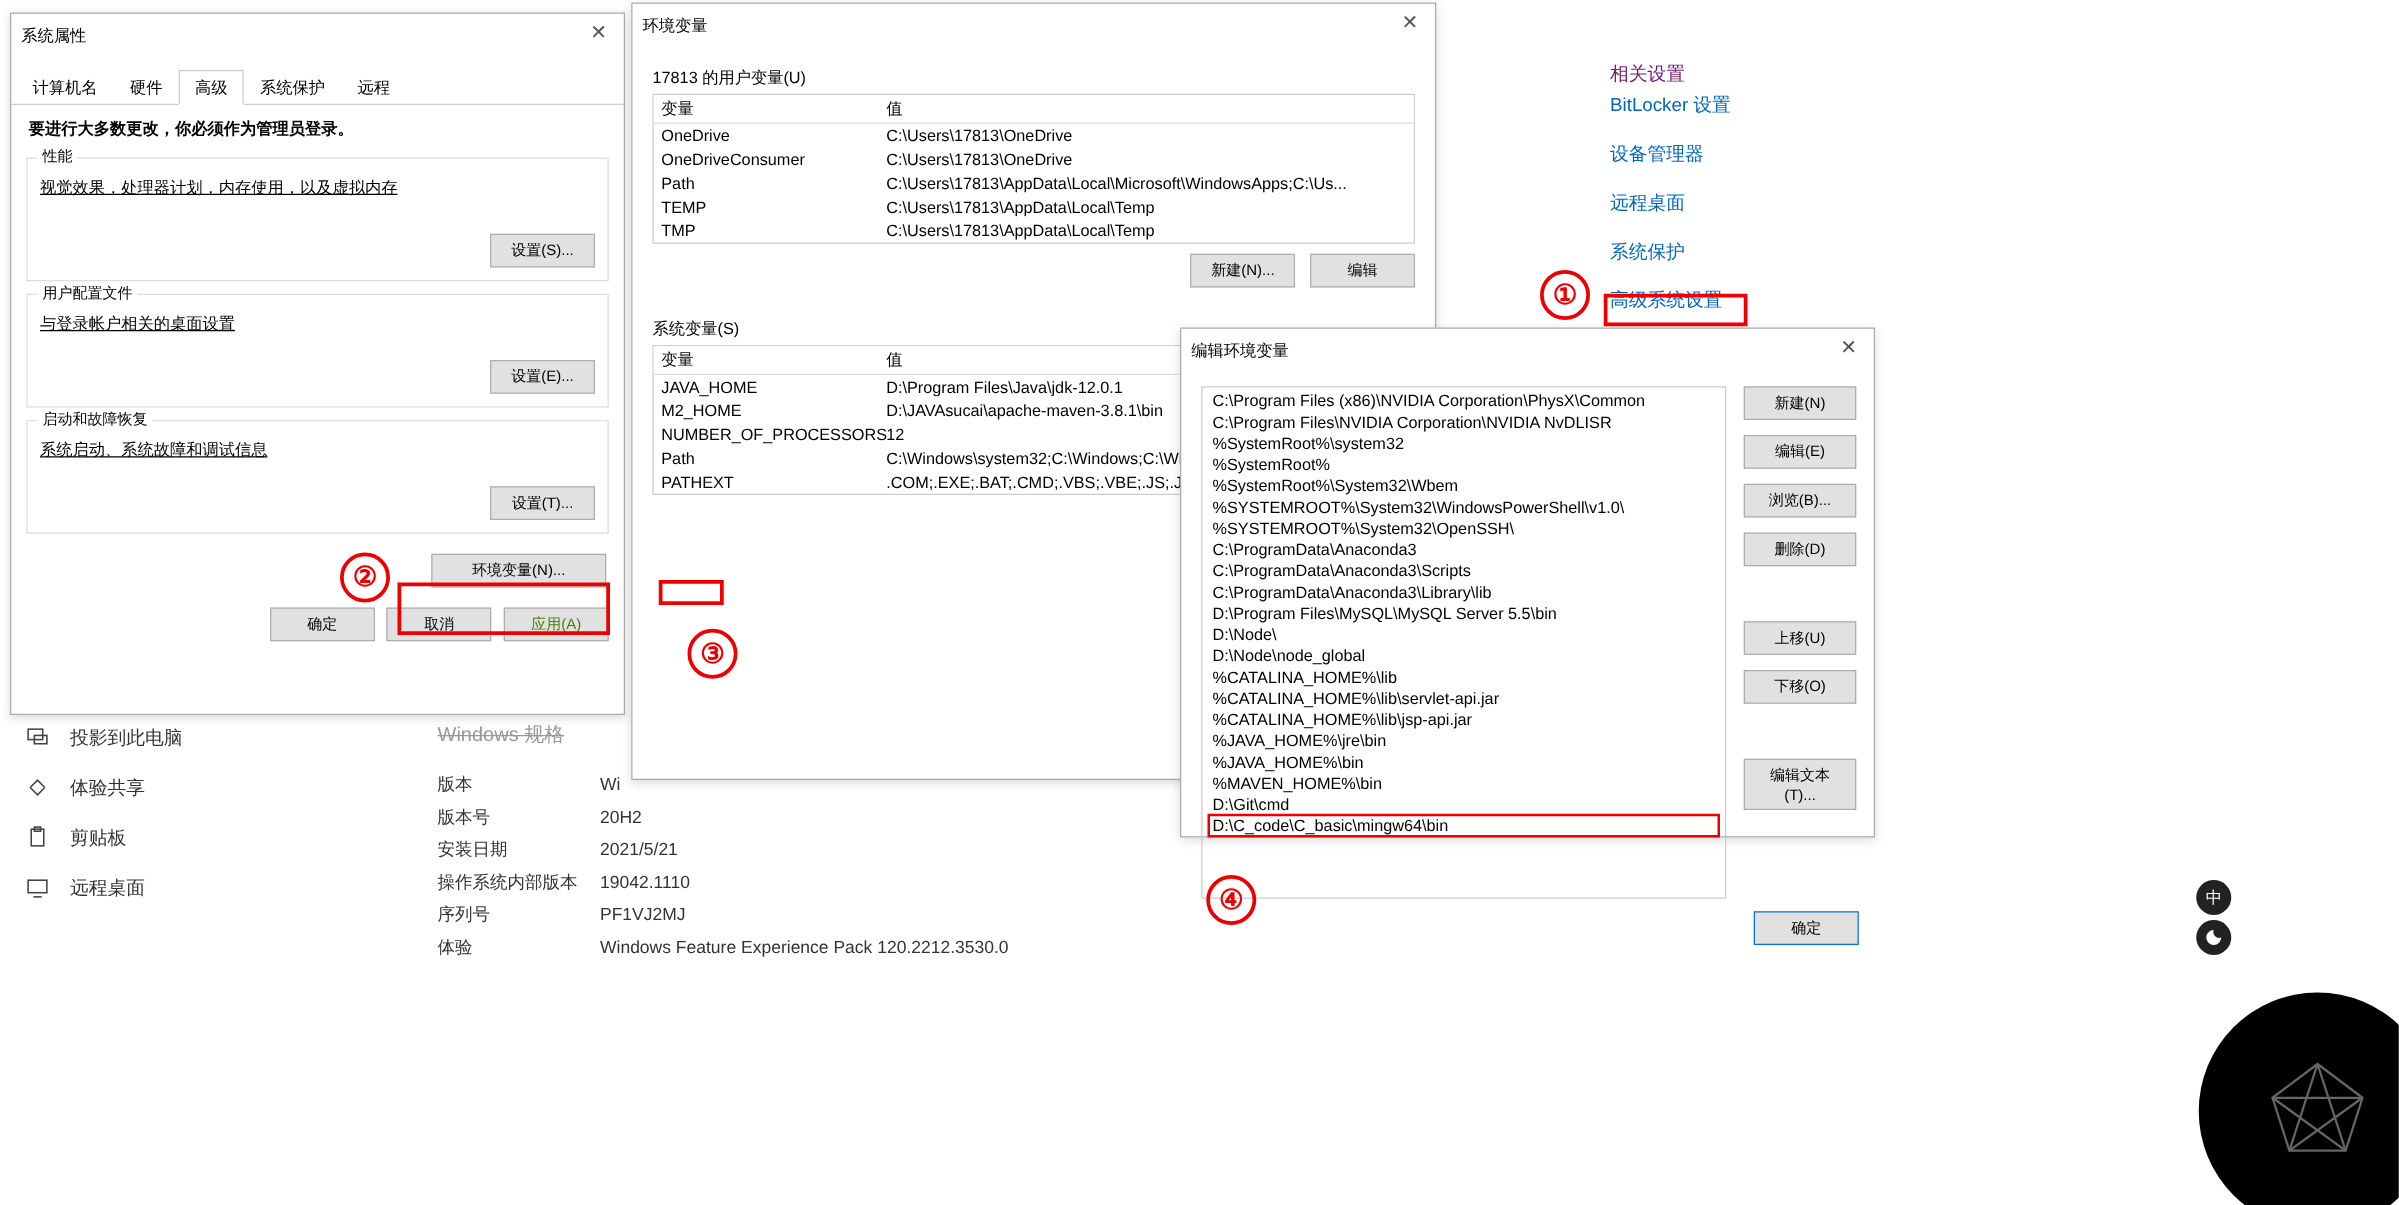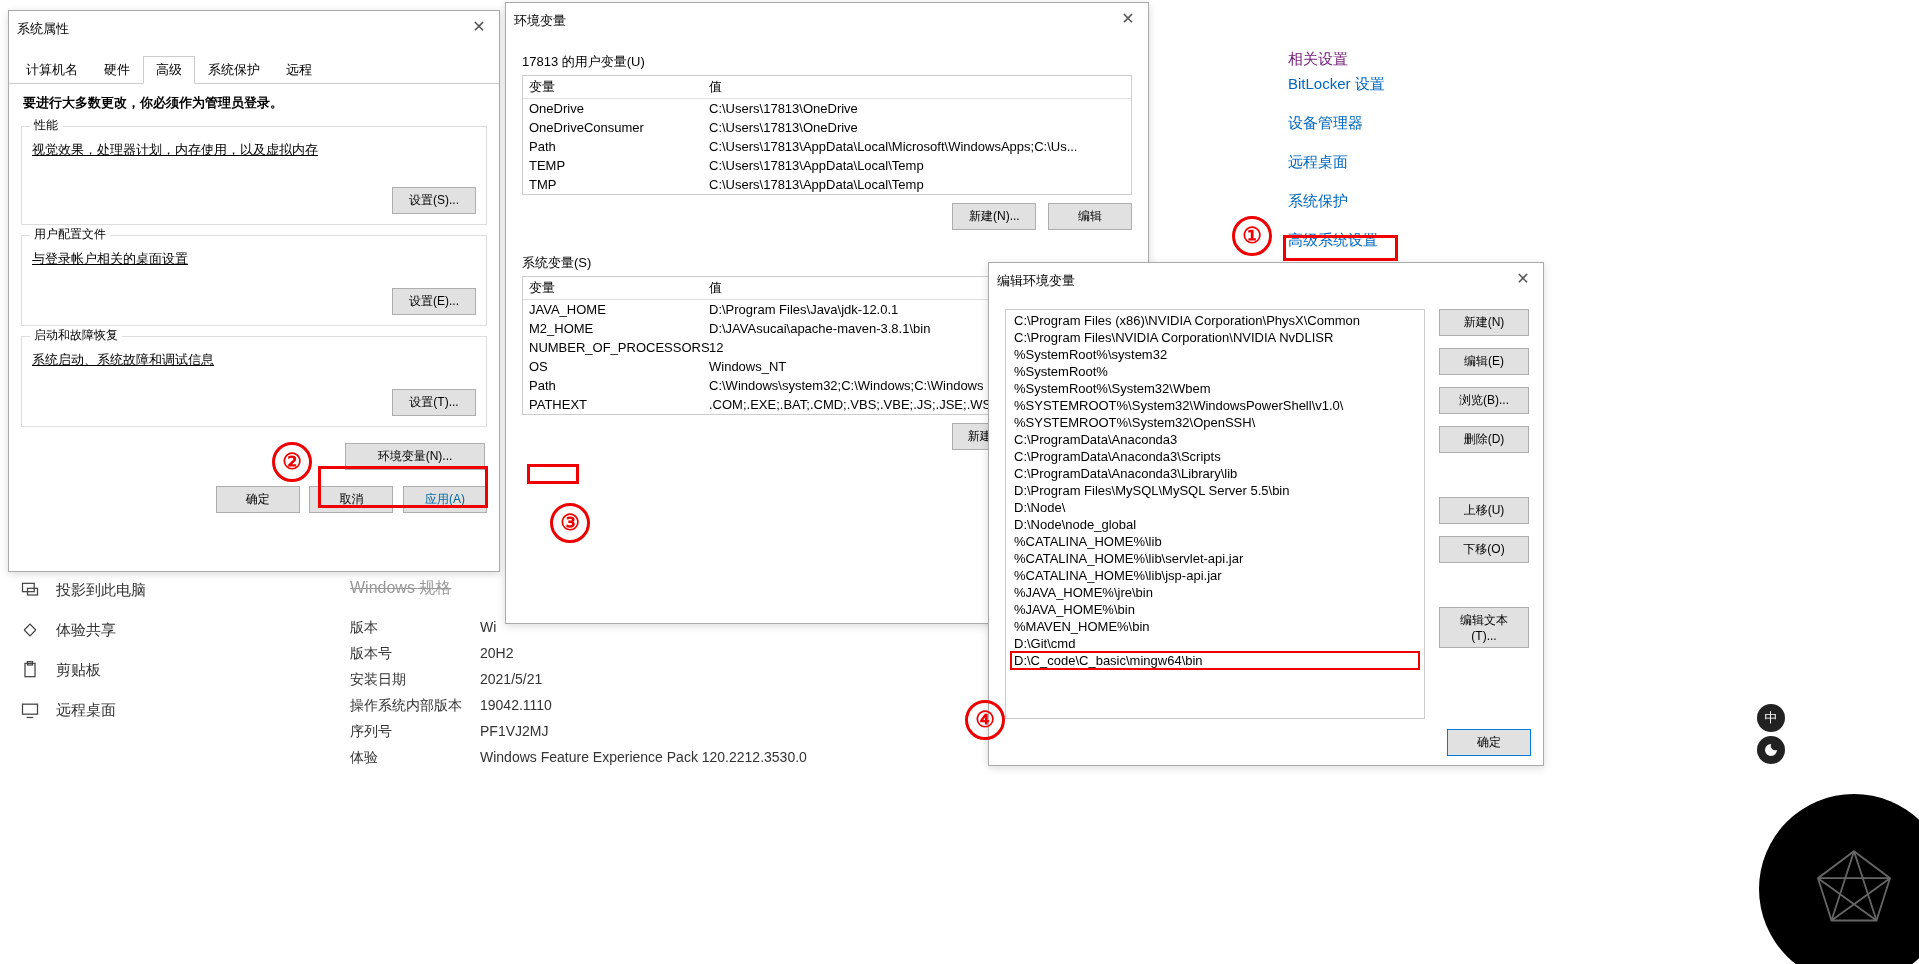--- a/index.html
+++ b/index.html
@@ -7,21 +7,21 @@
 .dialog { position: absolute; background: #fff; border: 1px solid #aaa; box-shadow: 0 2px 8px rgba(0,0,0,.15); }
 .titlebar { display: flex; justify-content: space-between; align-items: center; padding: 6px 8px; font-size: 13px; }
 .close { width: 24px; height: 24px; text-align: center; line-height: 20px; color: #555; font-size: 16px; cursor: default; }
 .close:before { content: "✕"; }
 .tabs { display: flex; border-bottom: 1px solid #ccc; padding: 0 4px; margin-top: 8px; }
 .tab { padding: 4px 12px; margin-right: 0; cursor: default; border: 1px solid transparent; position: relative; top: 1px; }
 .tab.active { border: 1px solid #ccc; border-bottom: 1px solid #fff; background: #fff; }
 .group { border: 1px solid #ddd; margin: 10px 12px; padding: 8px 10px 10px; position: relative; text-decoration: underline; }
 .group > .glabel { position: absolute; top: -10px; left: 8px; background: #fff; padding: 0 4px; font-size: 12px; }
 .btn { display: inline-block; min-width: 84px; padding: 4px 12px; background: #e1e1e1; border: 1px solid #adadad; text-align: center; font-size: 12px; cursor: default; }
-.btn.disabled { color: #0369a1; }
+.btn.disabled { color: #4d7c0f; }
 .bottom-btns { text-align: right; padding: 10px 12px; }
 .bottom-btns .btn { margin-left: 6px; }
 .rightbtn { text-align: right; margin-top: 6px; }
 .table { border: 1px solid #ccc; margin: 4px 0 8px; }
 .thead, .trow { display: flex; padding: 2px 6px; font-size: 13px; }
 .thead { border-bottom: 1px solid #ddd; background: #fff; font-weight: normal; }
 .col1 { width: 180px; }
 .col2 { flex: 1; white-space: nowrap; overflow: hidden; text-overflow: ellipsis; }
 .seclabel { font-size: 13px; padding: 6px 12px 0; }
 .settings-panel { position: absolute; left: 0; top: 570px; width: 340px; }
@@ -208,44 +208,40 @@
           </div>
           <div class="trow">
             <span class="col1">M2_HOME</span>
             <span class="col2">D:\JAVAsucai\apache-maven-3.8.1\bin</span>
           </div>
           <div class="trow">
             <span class="col1">NUMBER_OF_PROCESSORS</span>
             <span class="col2">12</span>
           </div>
           <div class="trow">
-            <span class="col1">OS</span>
-            <span class="col2">Windows_NT</span>
-          </div>
-          <div class="trow">
             <span class="col1">Path</span>
             <span class="col2">C:\Windows\system32;C:\Windows;C:\Windows</span>
           </div>
           <div class="trow">
             <span class="col1">PATHEXT</span>
             <span class="col2">.COM;.EXE;.BAT;.CMD;.VBS;.VBE;.JS;.JSE;.WSF;.</span>
           </div>
         </div>
     </div>
     <div class="rightbtn">
       <span class="btn">新建(W)...</span>
       <span class="btn" style="margin-left:8px;">编辑</span>
     </div>
     <div class="rightbtn" style="margin-top:14px;">
       <span class="btn">确定</span>
     </div>
   </div>
 </div>
 
-<div class="dialog" style="left:988px; top:262px; width:556px; height:504px;">
+<div class="dialog" style="left:944px; top:262px; width:556px; height:408px;">
   <div class="titlebar">
     <span>编辑环境变量</span>
     <span class="close"></span>
   </div>
   <div style="display:flex; padding:10px 14px 10px 16px;">
     <div style="flex:1;">
       <div class="pathlist" id="path-list">
           <div class="pathrow">C:\Program Files (x86)\NVIDIA Corporation\PhysX\Common</div>
           <div class="pathrow">C:\Program Files\NVIDIA Corporation\NVIDIA NvDLISR</div>
           <div class="pathrow">%SystemRoot%\system32</div>

